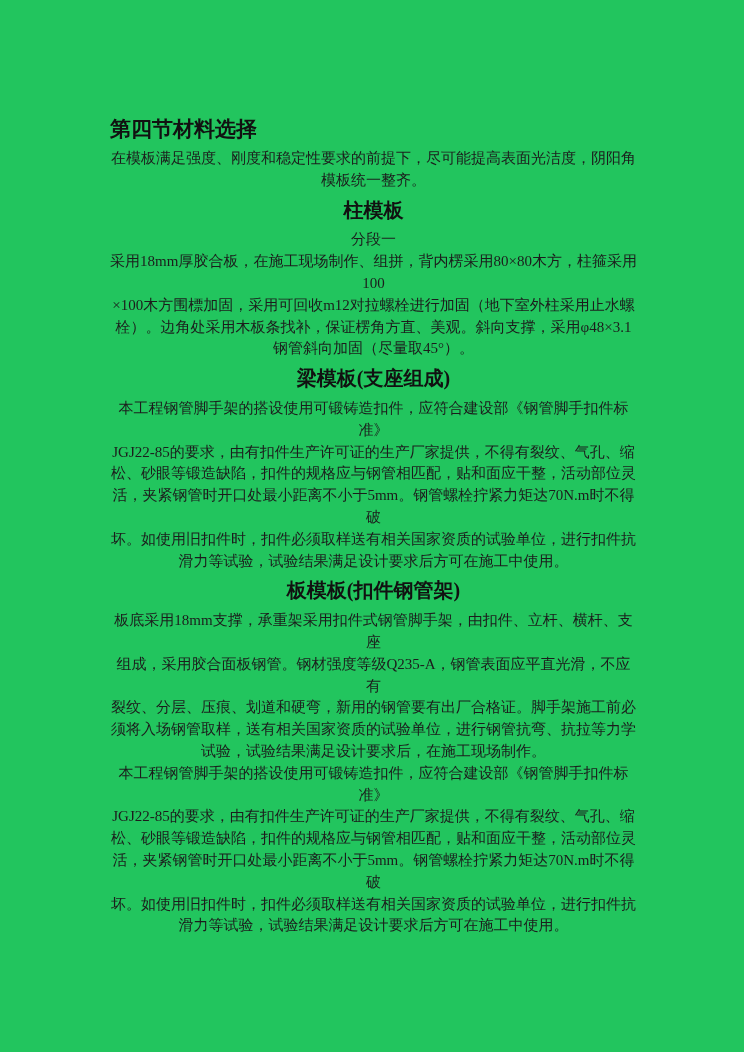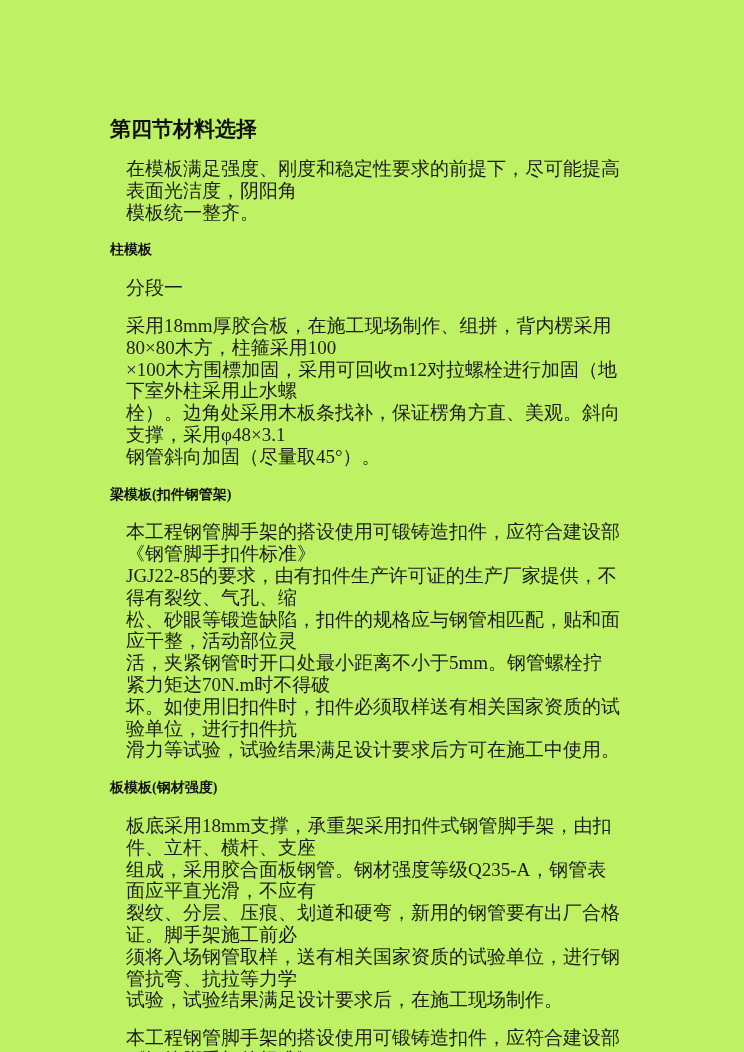--- a/index.html
+++ b/index.html
@@ -4,53 +4,54 @@
 <style>
   html, body {
     margin: 0;
     padding: 0;
     background: #ffffff;
   }
   .page {
     position: relative;
     width: 744px;
     height: 1052px;
-    background: #bef264;
+    background: #22c55e;
     overflow: hidden;
     font-family: "Liberation Serif", "DejaVu Serif", serif;
     color: #1c1c1c;
   }
   .content {
     position: absolute;
     left: 110px;
     top: 116px;
     width: 527px;
   }
   .doc-title {
     font-size: 21px;
     font-weight: bold;
     line-height: 26px;
     margin: 0 0 6px 0;
     color: #111111;
   }
   .block-heading {
-    font-size: 14px;
+    font-size: 20px;
     font-weight: bold;
     line-height: 21.8px;
-    margin: 0;
+    margin: 8px;
     color: #111111;
+    text-align: center;
   }
   .block-para {
-    font-size: 19px;
+    font-size: 15px;
     font-weight: normal;
     line-height: 21.8px;
-    margin: 16px;
+    margin: 0;
     white-space: pre-line;
     word-break: break-all;
-    text-align: left;
+    text-align: center;
   }
 </style>
 </head>
 <body>
 
 <div class="page">
   <div class="content">
 
     <h1 class="doc-title">第四节材料选择</h1>
 
@@ -59,31 +60,31 @@
 
     <h2 class="block-heading">柱模板</h2>
 
     <p class="block-para">分段一</p>
 
     <p class="block-para">采用18mm厚胶合板，在施工现场制作、组拼，背内楞采用80×80木方，柱箍采用100
 ×100木方围標加固，采用可回收m12对拉螺栓进行加固（地下室外柱采用止水螺
 栓）。边角处采用木板条找补，保证楞角方直、美观。斜向支撑，采用φ48×3.1
 钢管斜向加固（尽量取45°）。</p>
 
-    <h2 class="block-heading">梁模板(扣件钢管架)</h2>
+    <h2 class="block-heading">梁模板(支座组成)</h2>
 
 
     <p class="block-para">本工程钢管脚手架的搭设使用可锻铸造扣件，应符合建设部《钢管脚手扣件标准》
 JGJ22-85的要求，由有扣件生产许可证的生产厂家提供，不得有裂纹、气孔、缩
 松、砂眼等锻造缺陷，扣件的规格应与钢管相匹配，贴和面应干整，活动部位灵
 活，夹紧钢管时开口处最小距离不小于5mm。钢管螺栓拧紧力矩达70N.m时不得破
 坏。如使用旧扣件时，扣件必须取样送有相关国家资质的试验单位，进行扣件抗
 滑力等试验，试验结果满足设计要求后方可在施工中使用。</p>
 
-    <h2 class="block-heading">板模板(钢材强度)</h2>
+    <h2 class="block-heading">板模板(扣件钢管架)</h2>
 
     <p class="block-para">板底采用18mm支撑，承重架采用扣件式钢管脚手架，由扣件、立杆、横杆、支座
 组成，采用胶合面板钢管。钢材强度等级Q235-A，钢管表面应平直光滑，不应有
 裂纹、分层、压痕、划道和硬弯，新用的钢管要有出厂合格证。脚手架施工前必
 须将入场钢管取样，送有相关国家资质的试验单位，进行钢管抗弯、抗拉等力学
 试验，试验结果满足设计要求后，在施工现场制作。</p>
 
     <p class="block-para">本工程钢管脚手架的搭设使用可锻铸造扣件，应符合建设部《钢管脚手扣件标准》
 JGJ22-85的要求，由有扣件生产许可证的生产厂家提供，不得有裂纹、气孔、缩
 松、砂眼等锻造缺陷，扣件的规格应与钢管相匹配，贴和面应干整，活动部位灵

